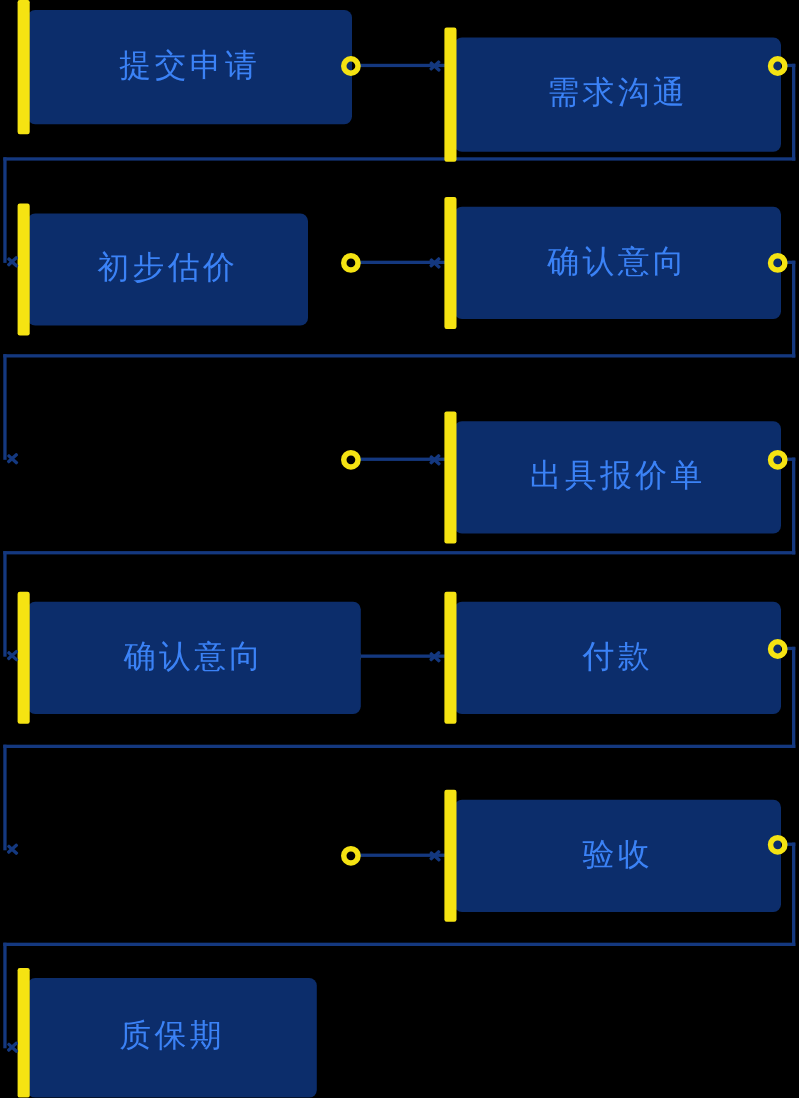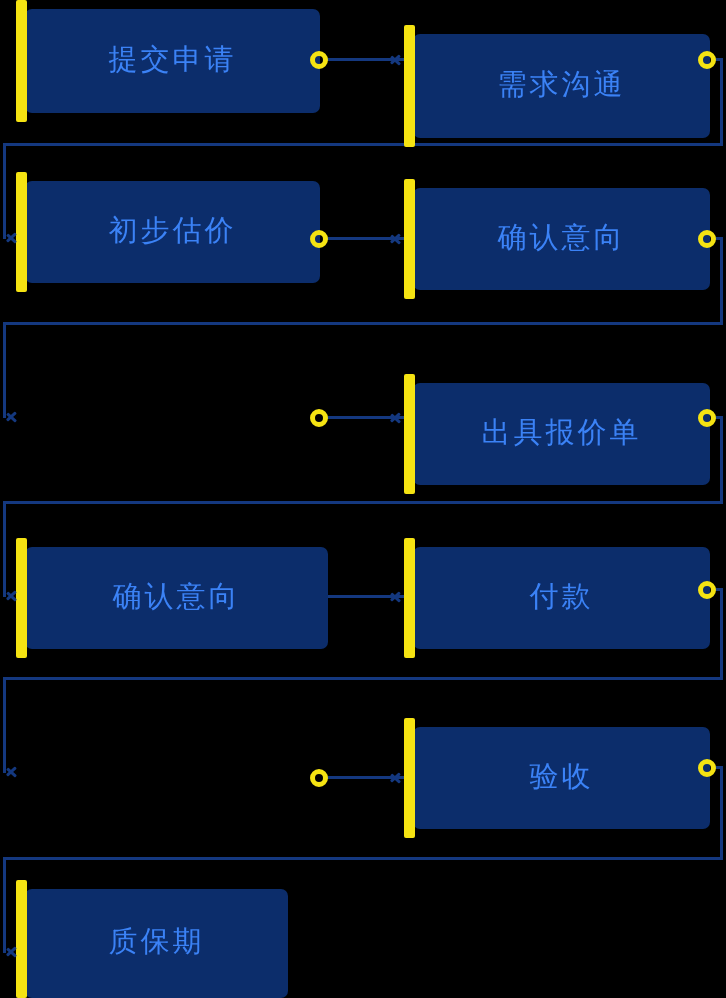--- a/index.html
+++ b/index.html
@@ -127,21 +127,21 @@
     </div>
   </div>
 
   <div class="dot" style="left:698px; top:51px;"></div>
   <div class="seg seg-h" style="left:714px; top:58px; width:9px;"></div>
   <div class="seg seg-v" style="left:720px; top:58px; height:88px;"></div>
   <div class="seg seg-h" style="left:3px; top:143px; width:720px;"></div>
   <div class="seg seg-v" style="left:3px; top:143px; height:96px;"></div>
   <div class="arrow" style="left:6px; top:230px;"></div>
 
-  <div class="node" style="left:16px; top:172px; width:304px; height:120px;">
+  <div class="node" style="left:16px; top:185px; width:264px; height:120px;">
     <div class="node-bar"></div>
     <div class="node-box">
       <span class="node-label">初步估价</span>
     </div>
   </div>
 
   <div class="dot" style="left:310px; top:230px;"></div>
   <div class="seg seg-h" style="left:326px; top:237px; width:82px;"></div>
   <div class="arrow" style="left:390px; top:231px;"></div>
 

